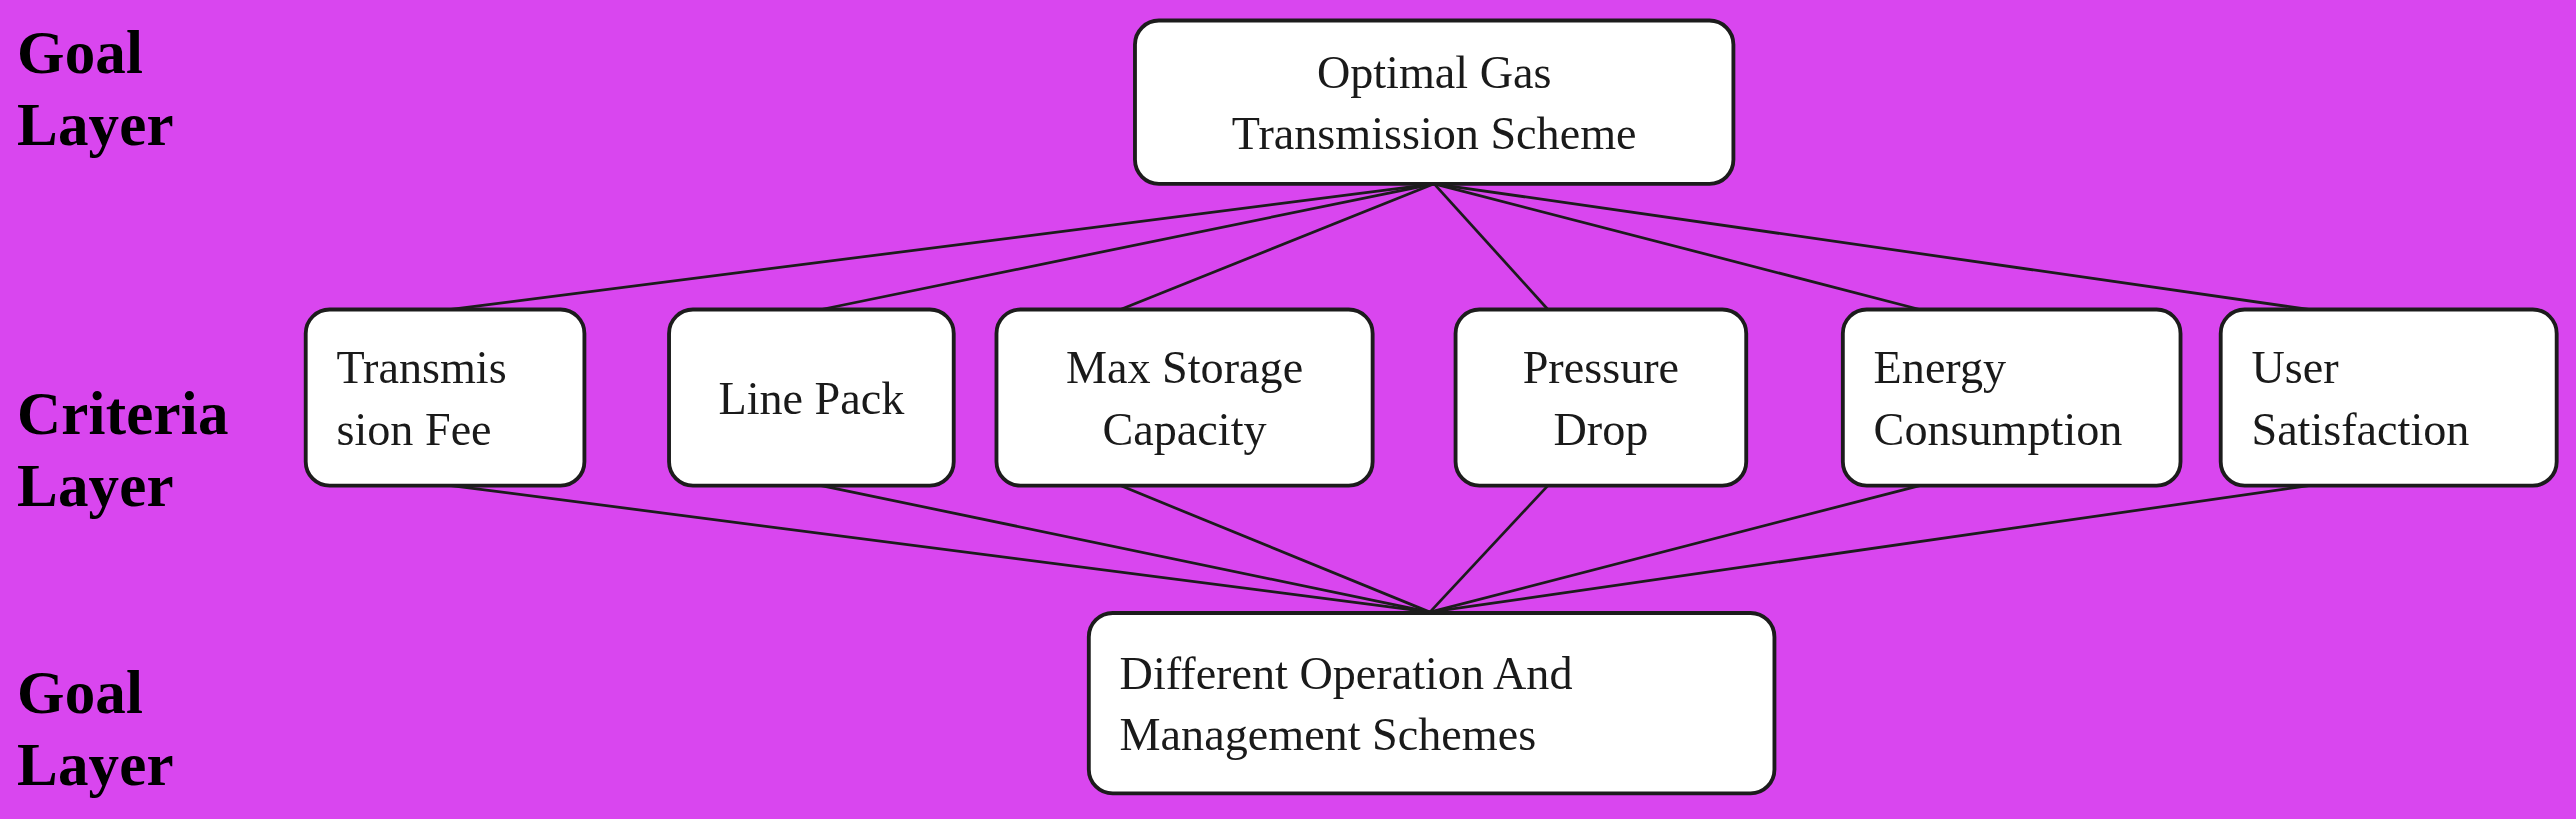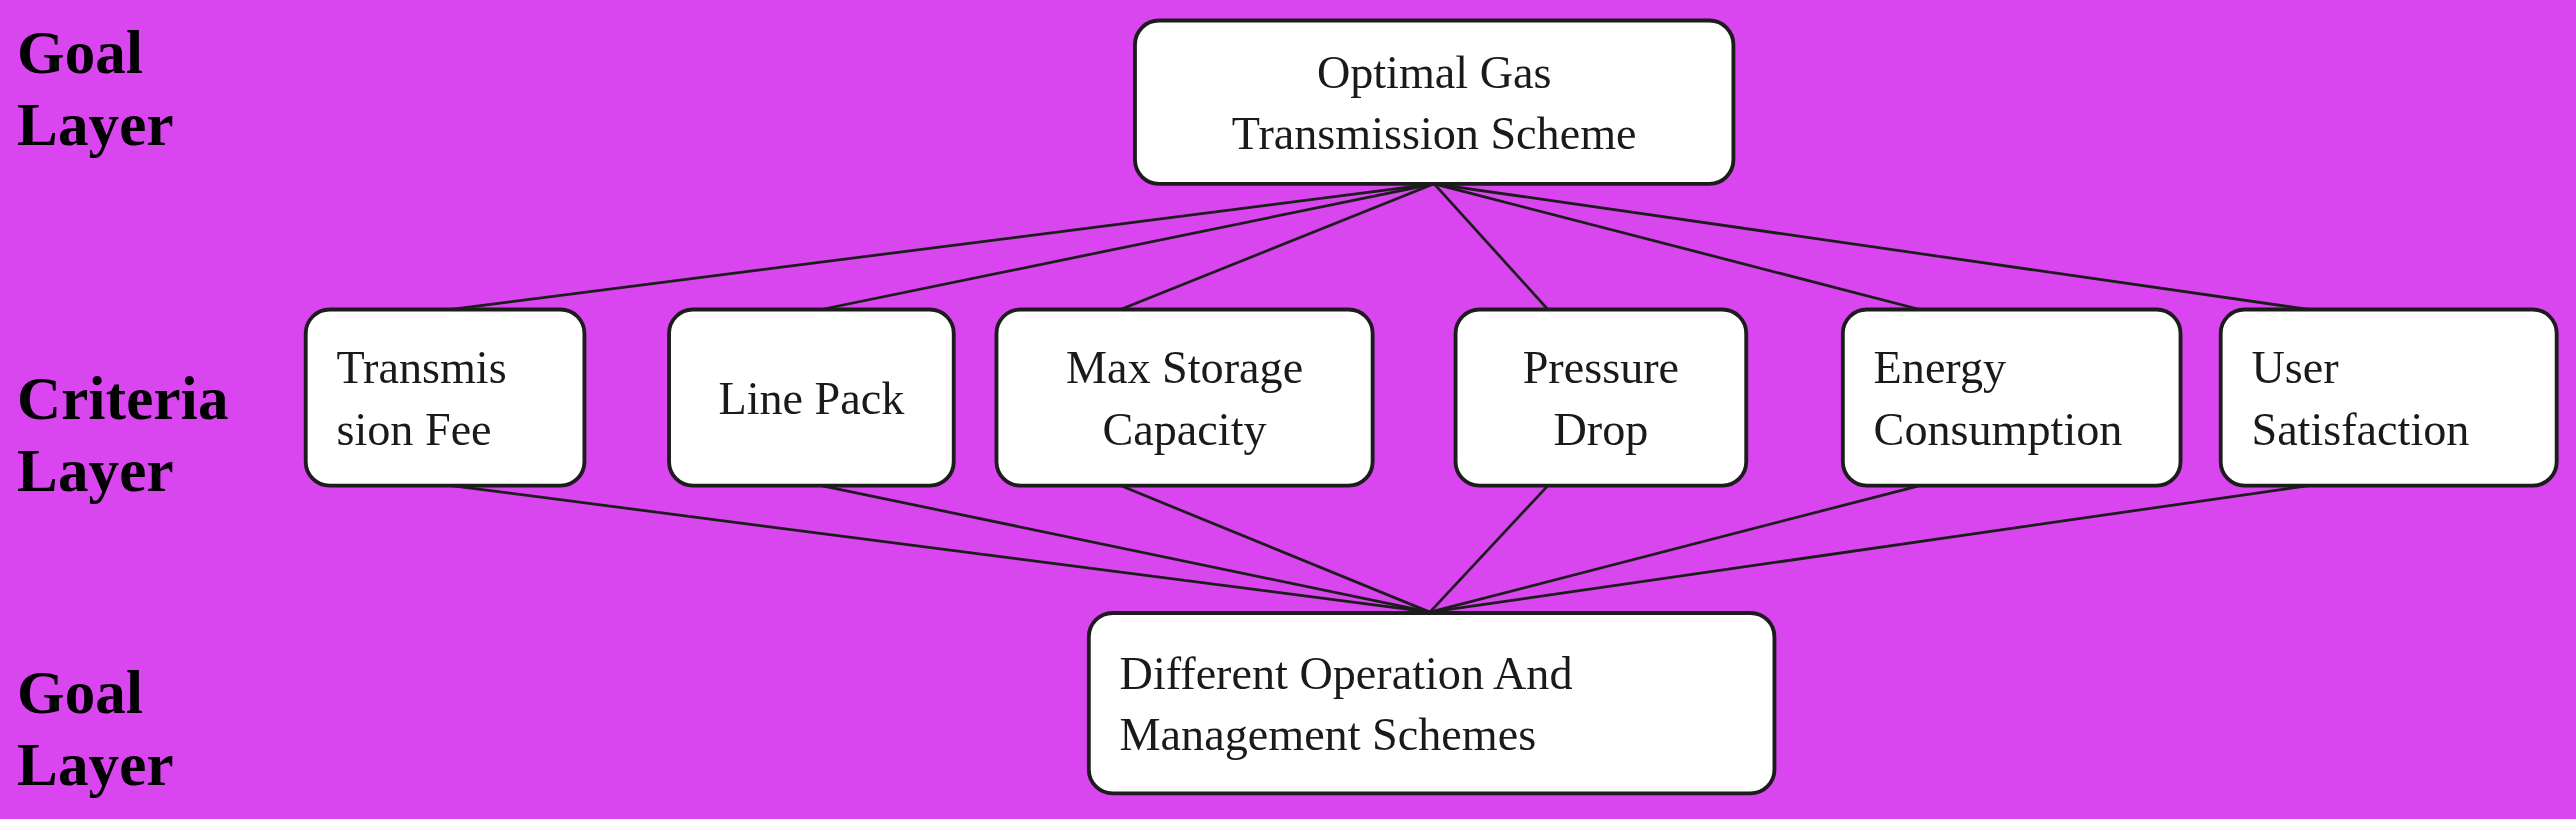--- a/index.html
+++ b/index.html
@@ -107,17 +107,17 @@
         </g>
         <g>
           <rect x="1273" y="717" width="802" height="211" rx="28" ry="28" class="node-box"></rect>
           <text x="1309" y="805.5" text-anchor="start" class="node-text">Different Operation And</text>
           <text x="1309" y="877.5" text-anchor="start" class="node-text">Management Schemes</text>
         </g>
       </g>
   </svg>
 
   <div class="layer-label" id="label-0" style="left: 17px; top: 17px;"><div>Goal</div><div>Layer</div></div>
-  <div class="layer-label" id="label-1" style="left: 17px; top: 363px; font-family: Liberation Serif, serif;"><div>Criteria</div><div>Layer</div></div>
+  <div class="layer-label" id="label-1" style="left: 17px; top: 378px; font-family: Liberation Serif, serif;"><div>Criteria</div><div>Layer</div></div>
   <div class="layer-label" id="label-2" style="left: 17px; top: 657px;"><div>Goal</div><div>Layer</div></div>
 
 </div>
 
 
 </body></html>

